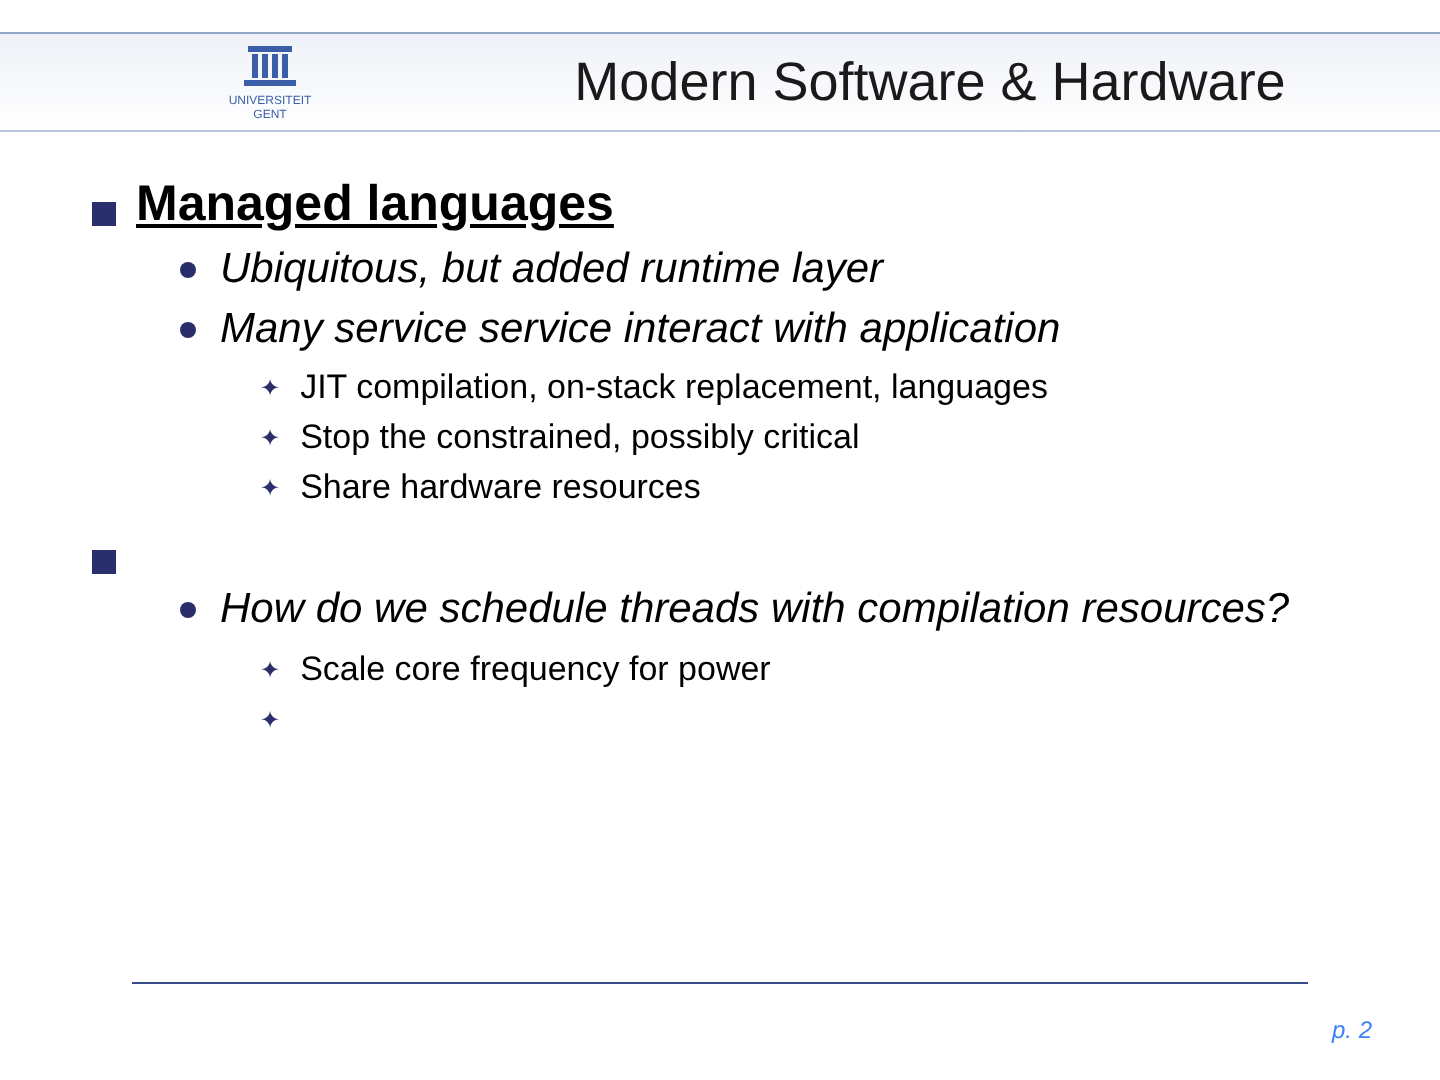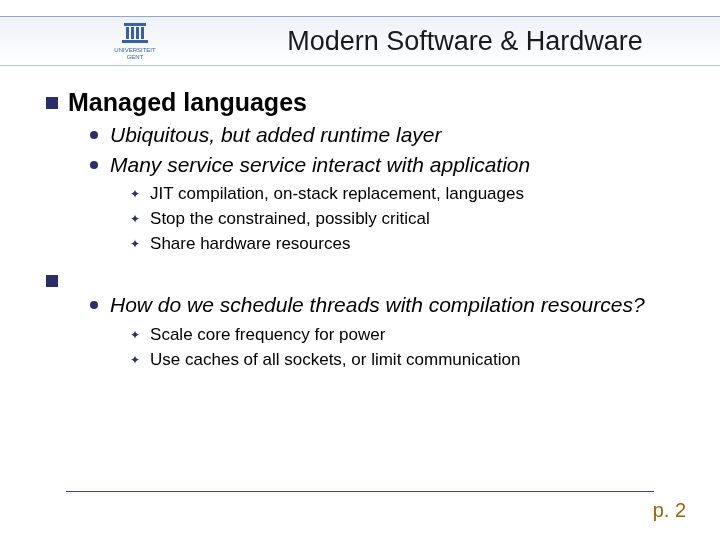--- a/index.html
+++ b/index.html
@@ -37,23 +37,24 @@
     text-align: center;
     padding-left: 32px;
     font-size: 27px;
     color: #1a1a1a;
   }
   .content {
     padding: 14px 46px 0 46px;
   }
   .h1-row {
     display: flex;
-    align-items: flex-start;
+    align-items: center;
     margin-top: 8px;
     margin-bottom: 4px;
+    text-decoration: underline;
   }
   .sq-bullet {
     width: 12px; height: 12px;
     background: #2a2f6b;
     margin-top: 9px;
     margin-right: 10px;
     flex: none;
   }
   .h1-text {
     font-size: 25px;
@@ -82,22 +83,23 @@
   .footer-line {
     position: absolute;
     left: 66px; right: 66px;
     bottom: 48px;
     border-top: 1px solid #394a8a;
   }
   .page-num {
     position: absolute;
     right: 34px;
     bottom: 18px;
-    font-size: 20px;
-    color: #a16207;
+    font-size: 12px;
+    color: #3b82f6;
+    font-style: italic;
   }
 </style>
 </head>
 <body>
 
 <div class="title-bar">
   <div class="logo-block">
     <svg width="70" height="40" viewBox="0 0 70 40">
       <rect x="24" y="2" width="22" height="3" fill="#3a5ea8"></rect>
       <rect x="26" y="6" width="3" height="12" fill="#3a5ea8"></rect>
@@ -152,20 +154,19 @@
       <div class="l2-text">How do we schedule threads with compilation resources?</div>
     </div>
   </div>
   <div class="l3-list">
     <div class="l3-row">
       <div class="star-bullet">✦</div>
       <div class="l3-text">Scale core frequency for power</div>
     </div>
     <div class="l3-row">
       <div class="star-bullet">✦</div>
-      <div class="l3-text">Use caches of all sockets, or limit communication</div>
     </div>
   </div>
 
 </div>
 
 <div class="footer-line"></div>
 <div class="page-num">p. 2</div>
 
 </body></html>

